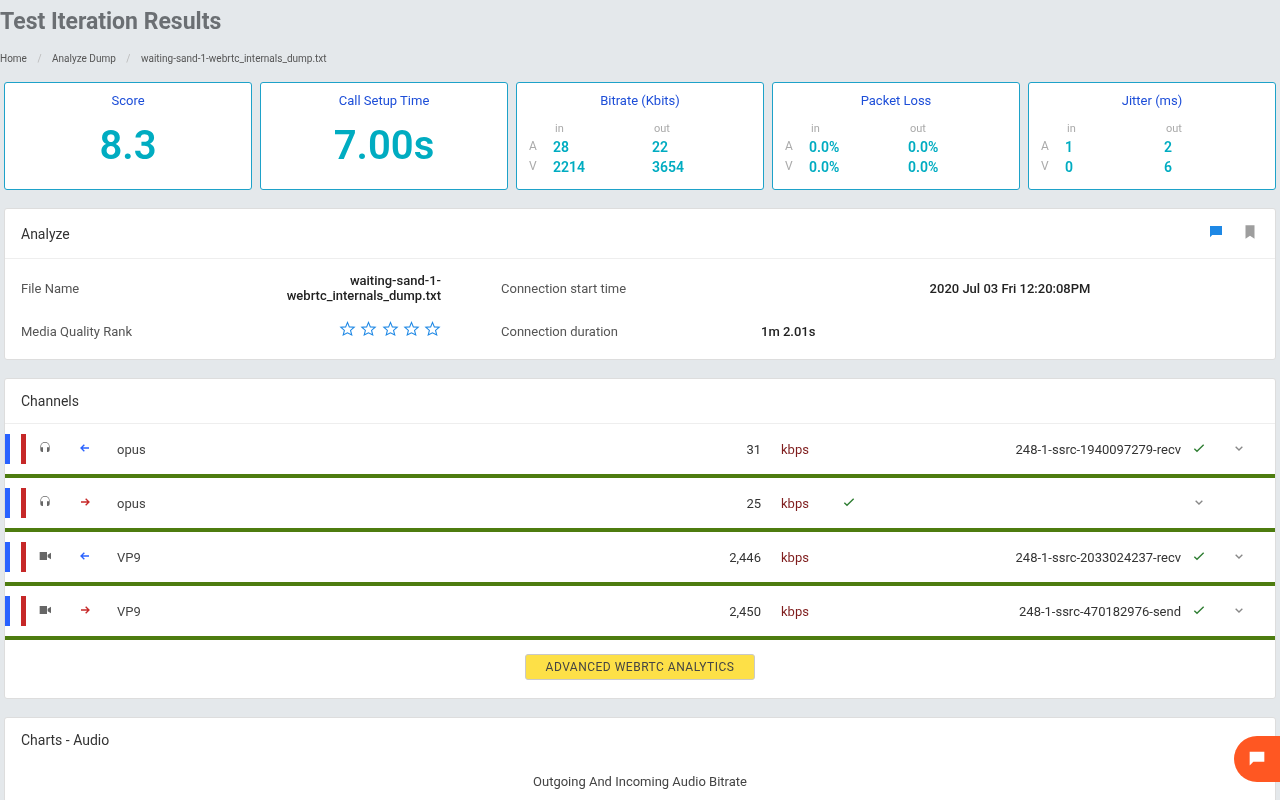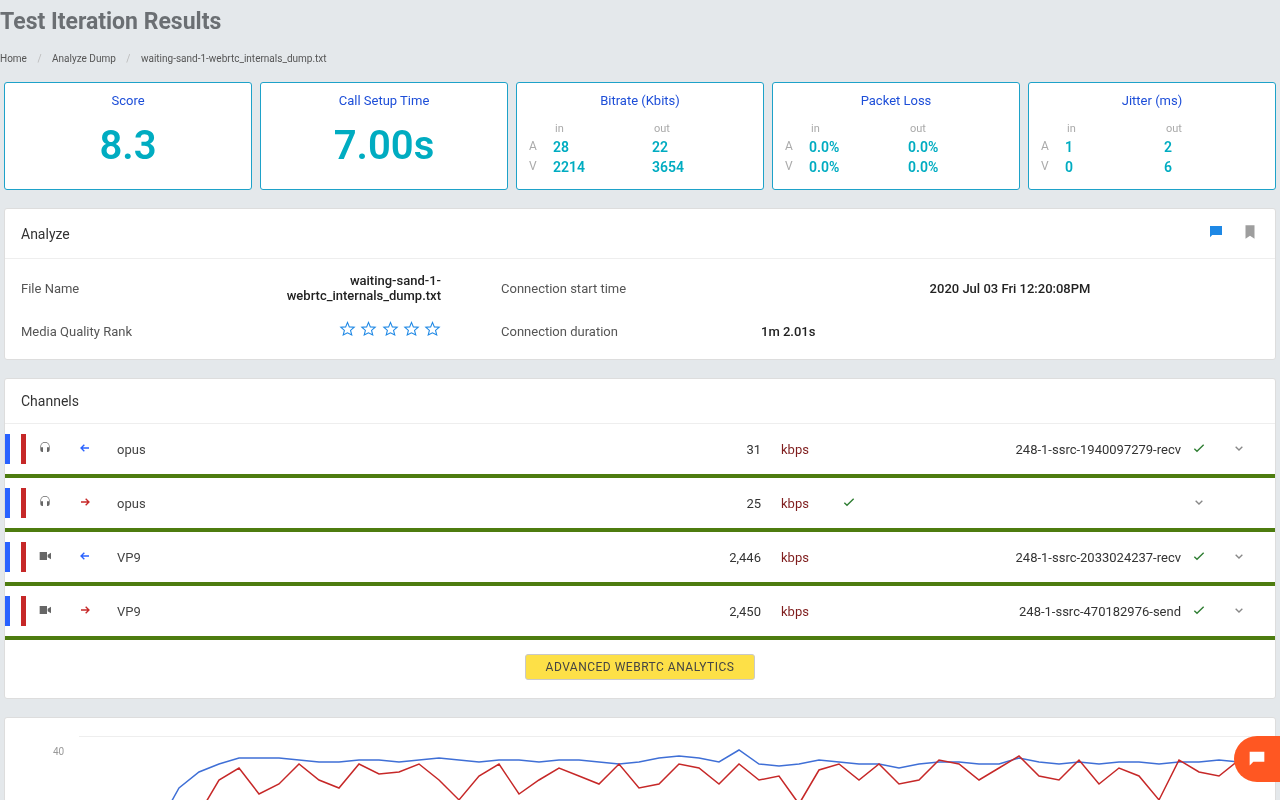--- a/index.html
+++ b/index.html
@@ -346,21 +346,25 @@
               <path d="M7 10l5 5 5-5"></path>
             </svg></span>
         </div>
       </div>
     <div class="adv-btn-wrap">
       <span class="adv-btn">ADVANCED WEBRTC ANALYTICS</span>
     </div>
   </div>
 
   <div class="panel" style="margin-bottom:0">
+    <div class="panel-header" style="border-bottom:none">
+      <h3>Charts - Audio</h3>
+    </div>
     <div class="chart-section">
+      <div class="chart-title">Outgoing And Incoming Audio Bitrate</div>
       <div class="chart-wrap">
         <span class="ytick" style="top:16px">40</span>
 
         <div class="gridline" style="top:6px"></div>
 
         <svg id="chart-svg" viewBox="0 0 1180 90" preserveAspectRatio="none" style="position:absolute;left:58px;right:0;top:0;width:calc(100% - 58px);height:90px">
             <polyline points="0,94 20,94 40,94 60.00000000000001,94 80,94 100,58 120.00000000000001,42.00000000000001 140,34 160,28 180,28 200,28 220,30 240.00000000000003,32 260,32 280,30 300,30 320,32 340,30 360,28 379.99999999999994,30 400,32 420,30 440,30 460,32 480.00000000000006,30 500,30 520,32 540,34 560,32 580,28 600,26 620,28 640,32 660,20 680,34 700,35.99999999999999 720,34 740,30 759.9999999999999,32 780,34 800,34 820,38 840,34 859.9999999999999,32 880,32 900,34 920,34 940,28 960.0000000000001,32 980,34 1000,32 1020,34 1040,32 1060,32 1080,34 1100,32 1120,32 1140,30 1160,32 1180,32" fill="none" stroke="#3f6fd6" stroke-width="1.5"></polyline>
             <polyline points="0,94 20,94 40,94 60.00000000000001,94 80,94 100,94 120.00000000000001,84 140,50 160,38 180,64 200,54 220,34 240.00000000000003,50 260,58 280,34 300,44 320,42.00000000000001 340,34 360,50 379.99999999999994,70 400,46 420,34 440,64 460,50 480.00000000000006,38 500,46 520,54 540,34 560,58 580,54 600,34 620,38 640,54 660,34 680,50 700,46 720,74 740,40 759.9999999999999,34 780,50 800,34 820,54 840,50 859.9999999999999,30 880,34 900,50 920,38 940,26 960.0000000000001,46 980,50 1000,30 1020,54 1040,38 1060,46 1080,70 1100,30 1120,42.00000000000001 1140,46 1160,30 1180,38" fill="none" stroke="#c62828" stroke-width="1.5"></polyline>
           </svg>
       </div>

